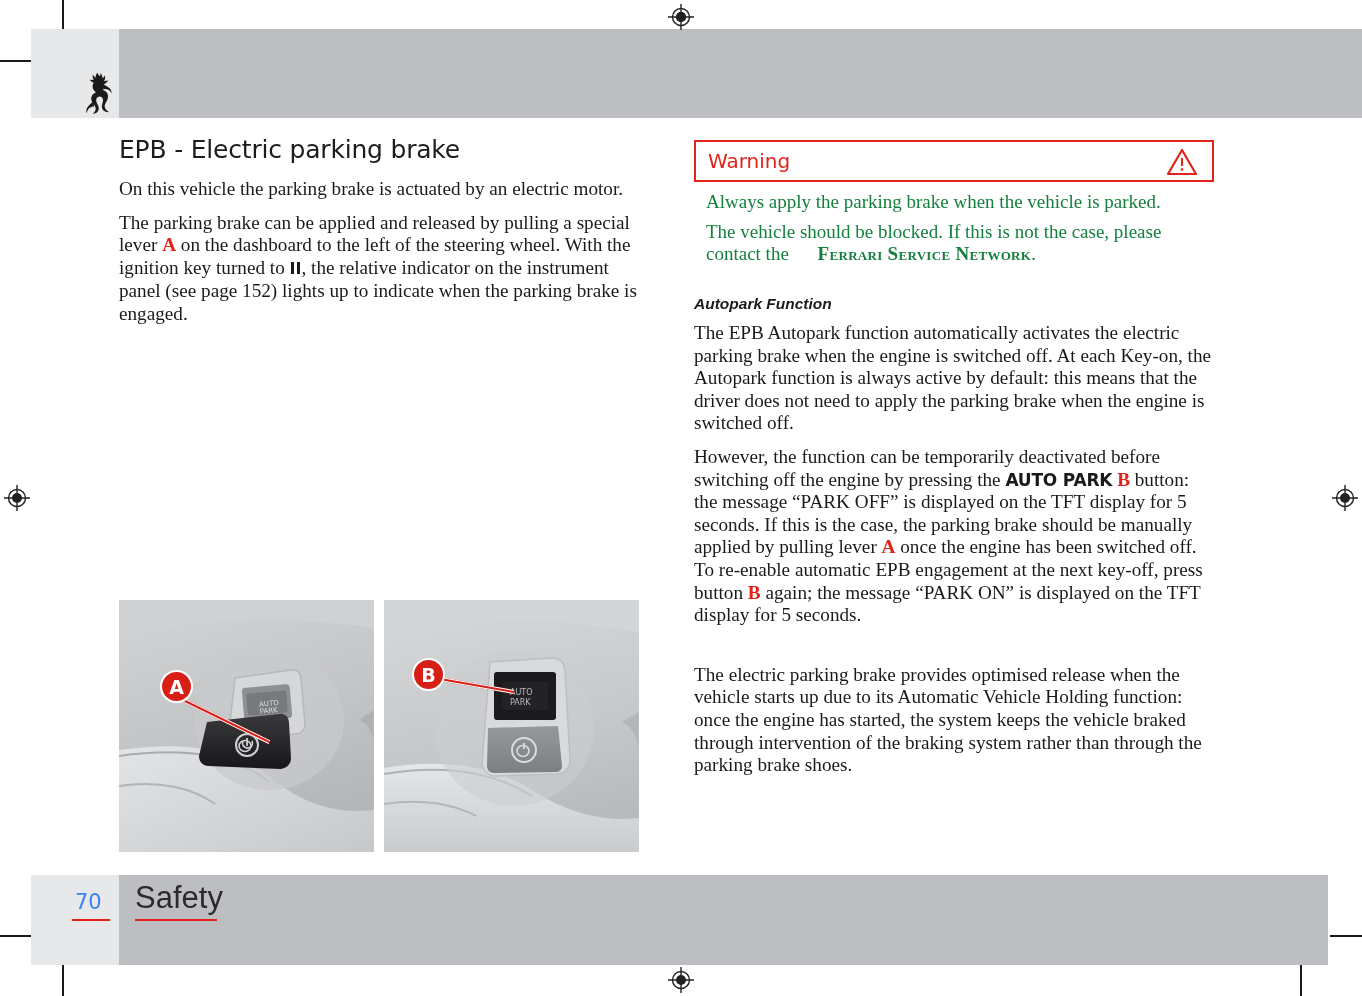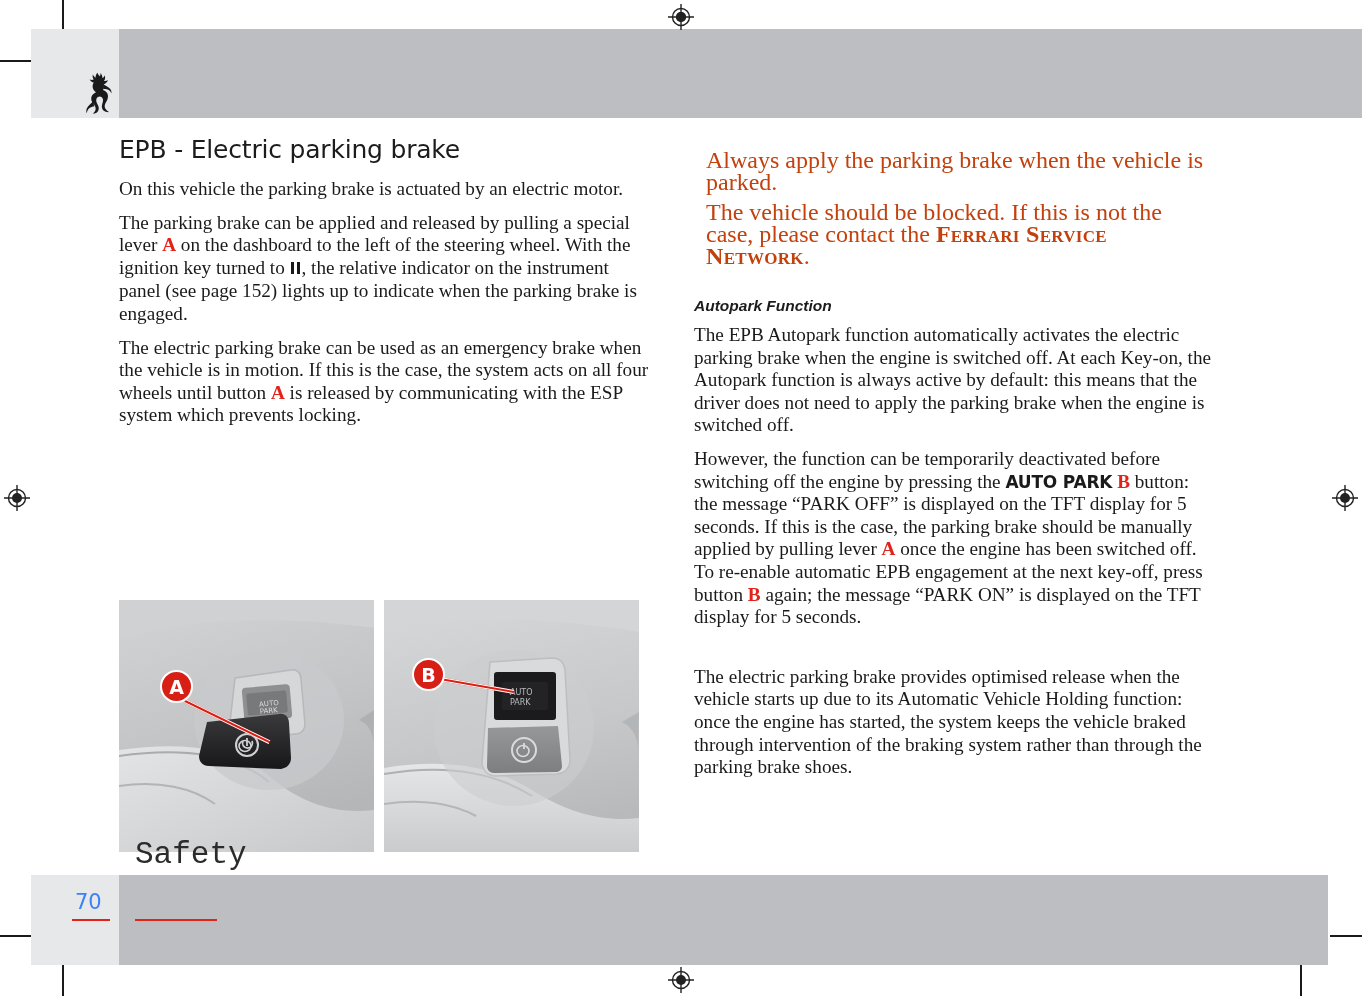--- a/index.html
+++ b/index.html
@@ -67,31 +67,32 @@
   #warning-title{
     font-family:"DejaVu Sans", sans-serif;
     font-size:20px;
     color:#e2231a;
     position:absolute;
     left:12px;top:7px;
   }
   #warning-triangle{position:absolute;right:14px;top:6px;width:32px;height:28px;}
   p.warn-text{
     font-family:"Liberation Serif", serif;
-    font-size:24px;
+    font-size:19px;
     line-height:22px;
-    color:#c2410c;
+    color:#15803d;
     margin:9px 0 0 12px;
     width:500px;
   }
   p.warn-text.second{margin-top:8px;}
   .smallcaps{
     font-variant:small-caps;
     font-weight:bold;
     letter-spacing:0.3px;
+    margin-left:24px;
   }
 
   h2.subhead{
     font-family:Liberation Sans, sans-serif;
     font-style:italic;
     font-weight:bold;
     font-size:15.5px;
     color:#1c1c1c;
     margin:0 0 9px 0;
   }
@@ -132,22 +133,22 @@
   }
 
   
   #page-num{
     position:absolute;left:75px;top:890px;
     font-family:"DejaVu Sans", sans-serif;
     font-size:21px;color:#3b82f6;
   }
   #page-num-rule{position:absolute;left:72px;top:919px;width:38px;height:1.5px;background:#e2231a;}
   #section-name{
-    position:absolute;left:135px;top:837px;
-    font-family:Liberation Mono, monospace;
+    position:absolute;left:135px;top:880px;
+    font-family:Liberation Sans, sans-serif;
     font-size:31px;color:#2b2b2b;
   }
   #section-rule{position:absolute;left:135px;top:919px;width:82px;height:1.5px;background:#e2231a;}
 </style>
 </head>
 <body>
 
 <div class="page">
 
   <div class="crop" style="left:62px;top:0;width:1.5px;height:32px;"></div>
@@ -218,26 +219,35 @@
       <path d="M13.0 31.5 C11.0 33.5 8.6 35.2 7.2 37.7 C6.2 39.4 6.0 41.5 6.8 43.3
                C7.0 41.3 8.0 39.4 9.5 38.1 C10.9 36.9 12.7 36.3 14.4 36.4 Z" fill="#1a1a1a"></path>
     </svg>
   </div>
 
   <div id="col-left">
     <h1 class="page-title">EPB - Electric parking brake</h1>
     <div id="left-paragraphs">
         <p class="body">On this vehicle the parking brake is actuated by an electric motor.</p>
         <p class="body">The parking brake can be applied and released by pulling a special lever <span class="ref">A</span> on the dashboard to the left of the steering wheel. With the ignition key turned to <span class="key">II</span>, the relative indicator on the instrument panel (see page 152) lights up to indicate when the parking brake is engaged.</p>
-        <p class="body">The electric parking brake can be used as an emergency brake when the vehicle is in motion. If this is the case, the system acts on all four wheels until button <span class="ref">A</span> is released by communicating with the ESP system which prevents locking.</p>
       </div>
   </div>
 
   <div id="col-right">
 
+    <div id="warning-box">
+      <div id="warning-title">Warning</div>
+      <div id="warning-triangle">
+        <svg width="32" height="28" viewBox="0 0 32 28">
+          <path d="M16 2 L30 26 L2 26 Z" fill="none" stroke="#e2231a" stroke-width="2.2" stroke-linejoin="round"></path>
+          <path d="M16 10 V18" stroke="#e2231a" stroke-width="2"></path>
+          <circle cx="16" cy="21.5" r="1.3" fill="#e2231a"></circle>
+        </svg>
+      </div>
+    </div>
     <div id="warning-lines">
         <p class="warn-text">Always apply the parking brake when the vehicle is parked.</p>
         <p class="warn-text second">The vehicle should be blocked. If this is not the case, please contact the <span class="smallcaps">Ferrari Service Network</span>.</p>
       </div>
 
     <div class="sec-gap"></div>
     <div id="right-sections">
         <h2 class="subhead">Autopark Function</h2>
         <p class="body">The EPB Autopark function automatically activates the electric parking brake when the engine is switched off. At each Key-on, the Autopark function is always active by default: this means that the driver does not need to apply the parking brake when the engine is switched off.</p>
         <p class="body">However, the function can be temporarily deactivated before switching off the engine by pressing the <span class="sansbold">AUTO PARK</span> <span class="ref">B</span> button: the message “PARK OFF” is displayed on the TFT display for 5 seconds. If this is the case, the parking brake should be manually applied by pulling lever <span class="ref">A</span> once the engine has been switched off. To re-enable automatic EPB engagement at the next key-off, press button <span class="ref">B</span> again; the message “PARK ON” is displayed on the TFT display for 5 seconds.</p>

